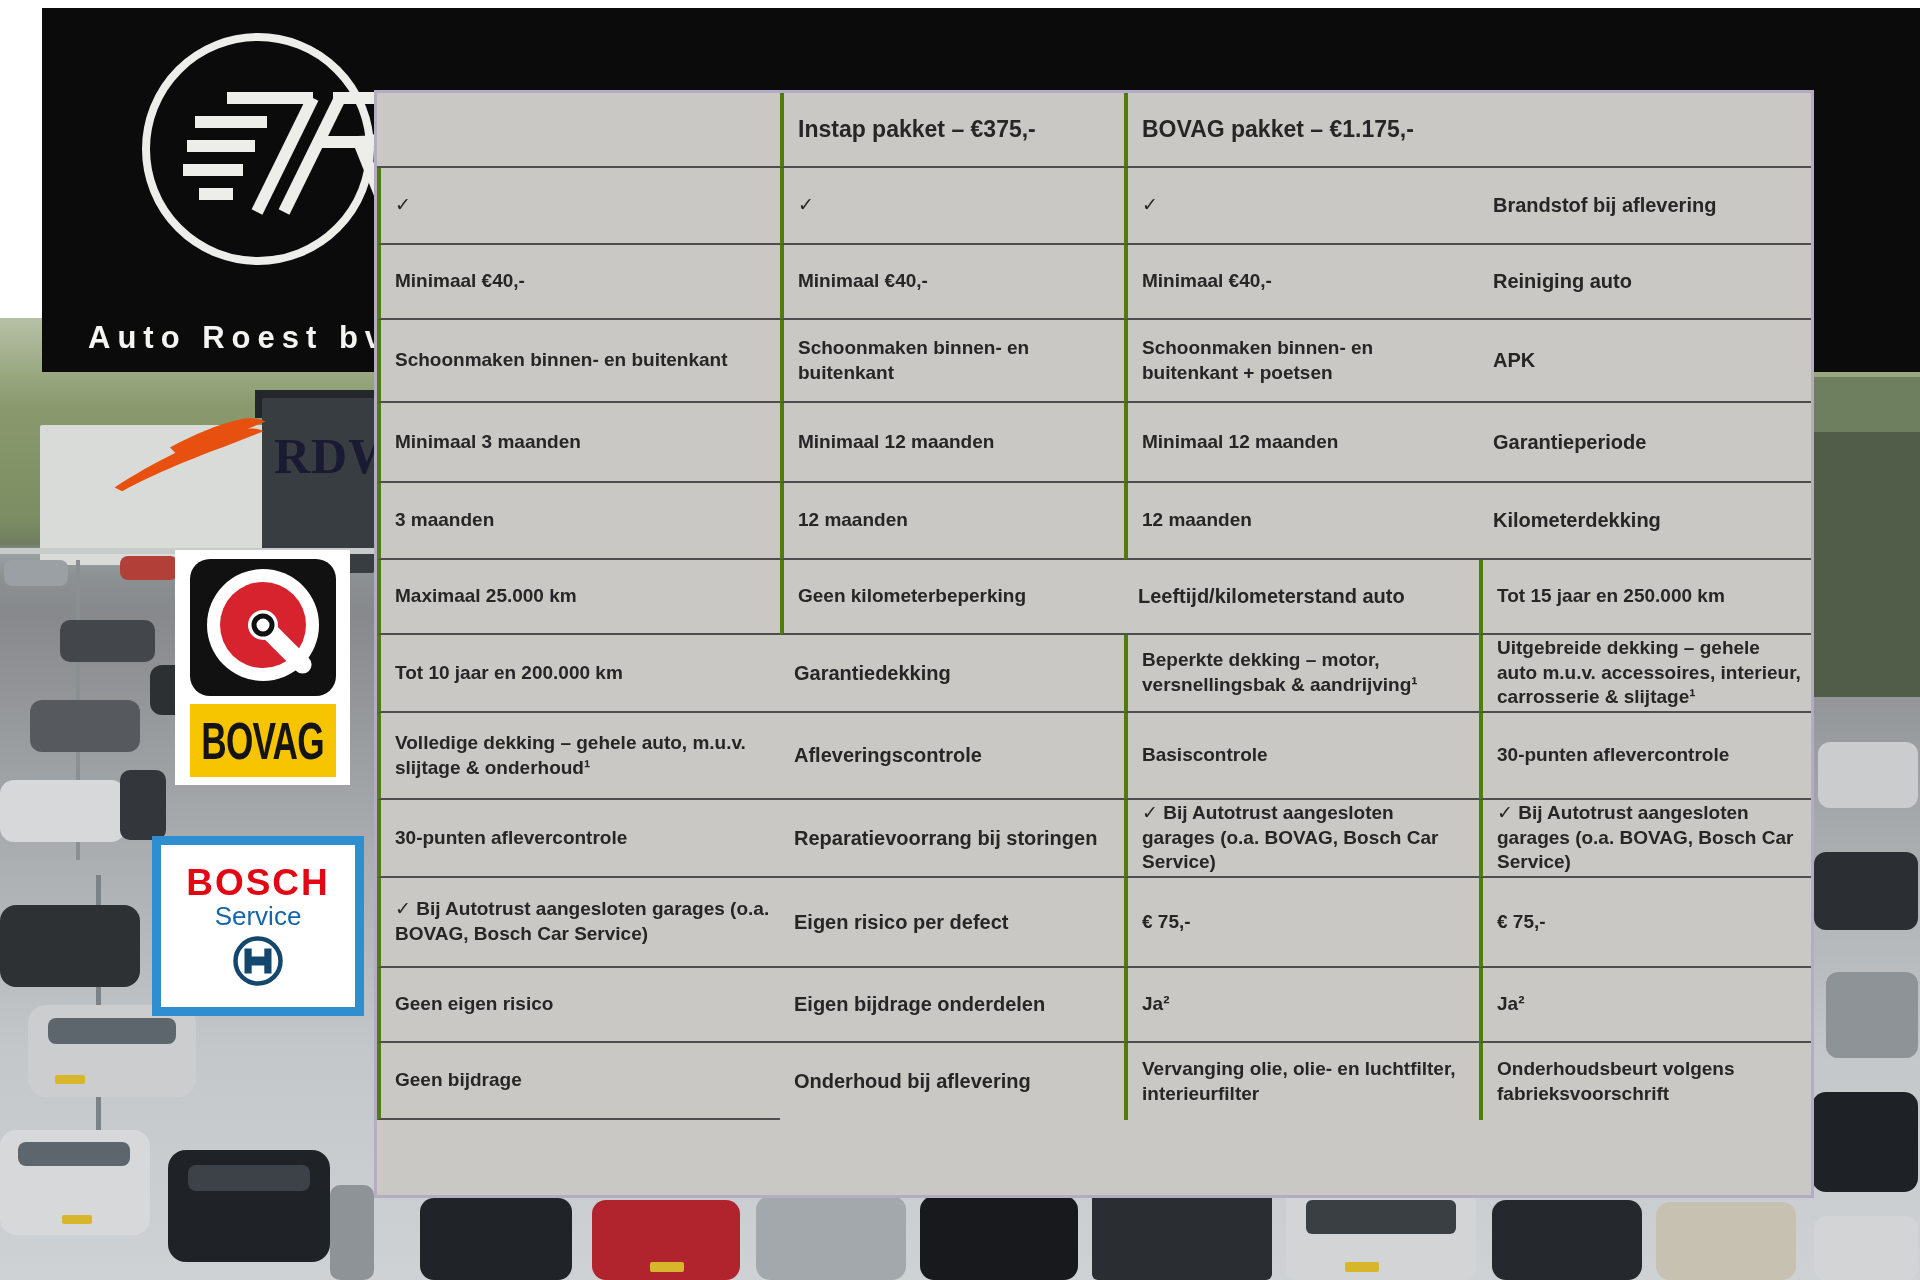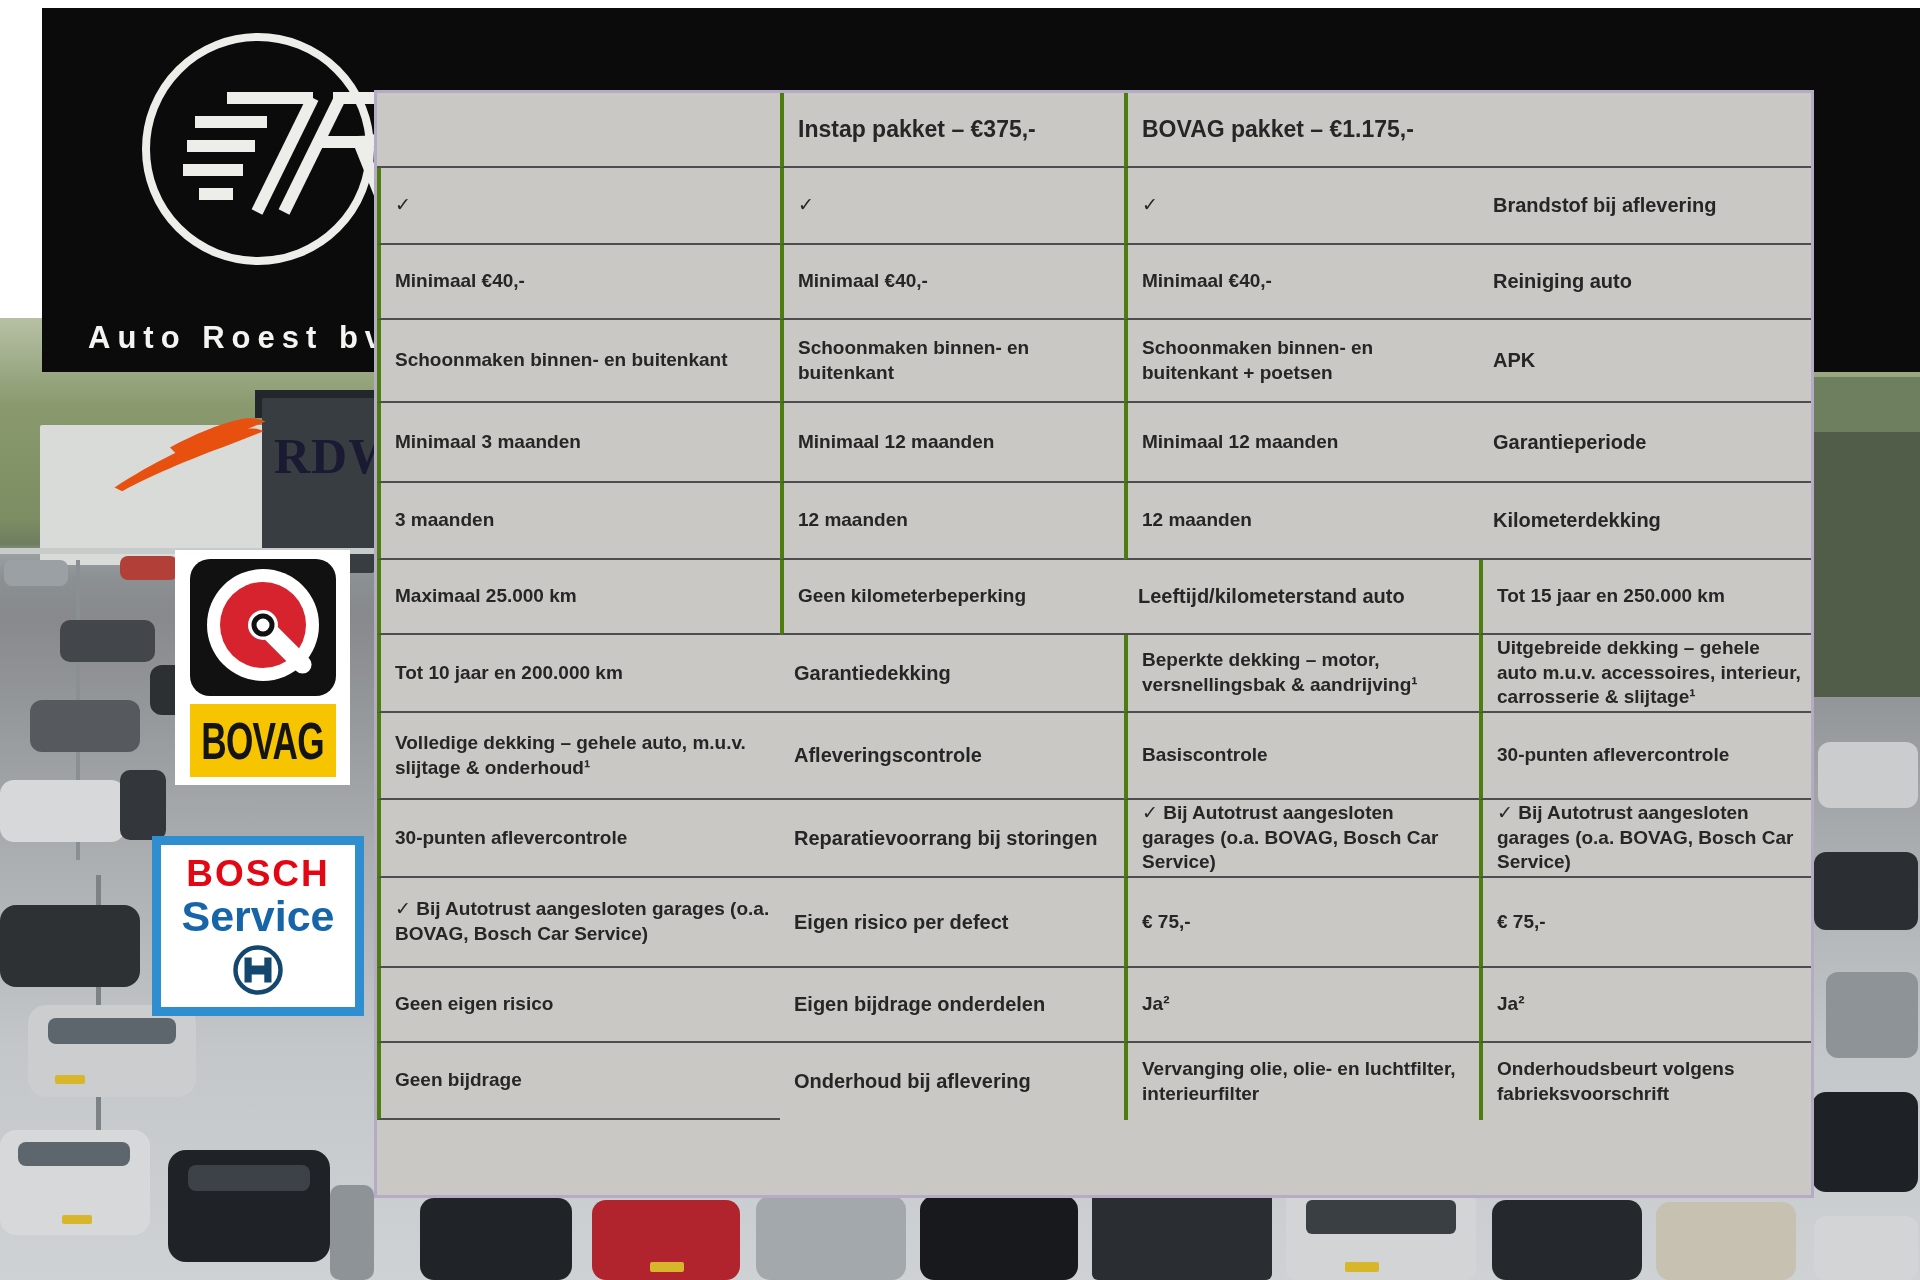--- a/index.html
+++ b/index.html
@@ -26,21 +26,21 @@
              color:var(--rdw-text);letter-spacing:1px;margin-left:4px}
   .bovag{position:absolute;left:175px;top:550px;width:175px;height:235px;background:#fff;
          display:flex;flex-direction:column;align-items:center;padding-top:9px;box-sizing:border-box}
   .bovag-band{width:146px;height:73px;background:var(--bovag-yellow);display:flex;
               align-items:center;justify-content:center;margin-top:8px}
   .bovag-label{font-weight:bold;font-size:44px;color:#141414;transform:scale(.8,1.18);letter-spacing:-1px}
   .bosch{position:absolute;left:152px;top:836px;width:212px;height:180px;background:#fff;
          border:9px solid var(--bosch-frame);box-sizing:border-box;display:flex;flex-direction:column;
          align-items:center;justify-content:center;line-height:1.05}
   .bosch-name{color:var(--bosch-red);font-weight:bold;font-size:37px;letter-spacing:2px}
-  .bosch-service{color:var(--bosch-blue);font-weight:bold;font-size:43px;margin-bottom:4px}
+  .bosch-service{color:var(--bosch-blue);font-weight:normal;font-size:26px;margin-bottom:4px}
 
   
   .pricing{position:absolute;left:374px;top:90px;z-index:4;display:grid;
     grid-template-columns:403px 344px 355px 332px;
     grid-template-rows:75px 77px 75px 83px 80px 77px 75px 78px 87px 78px 90px 75px 77px 75px;
     background:var(--table-background);border:3px solid #b6abc4;box-sizing:content-box}
   .cell{display:flex;align-items:center;padding:6px 10px 6px 14px;box-sizing:border-box;
         border-bottom:2px solid #4e4e4e;color:var(--table-text);font-weight:bold;
         white-space:pre-line}
   .vline{border-left:4px solid #4d7c0f}

